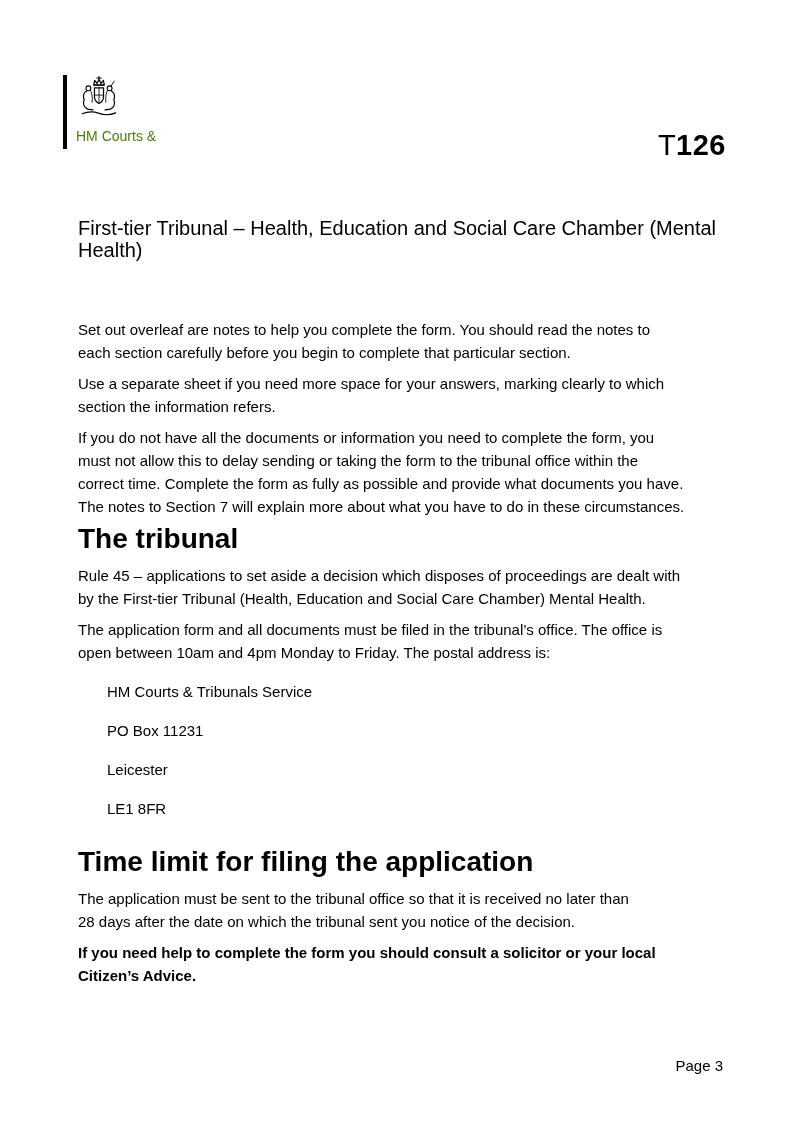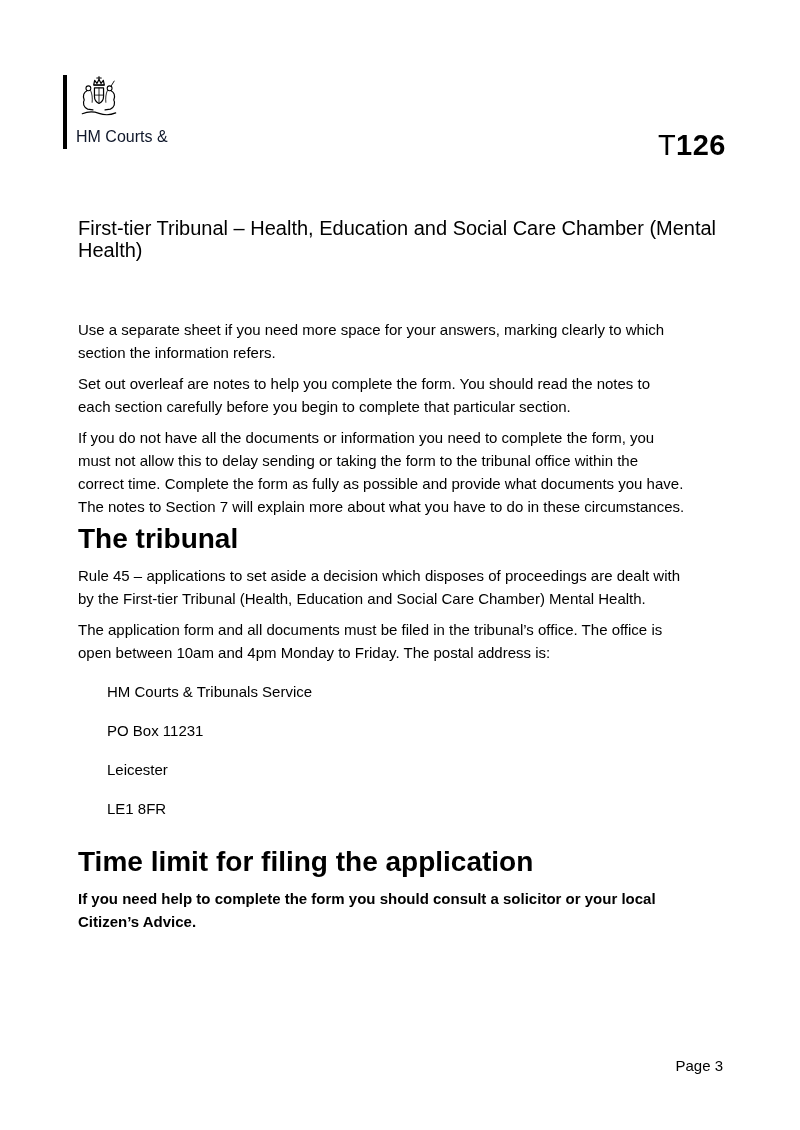--- a/index.html
+++ b/index.html
@@ -24,23 +24,23 @@
     align-items: stretch;
   }
   .logo-bar {
     width: 4px;
     background: #000000;
     margin-right: 9px;
   }
   .logo-inner { display: flex; flex-direction: column; }
   .crest { display: block; height: 44px; margin-bottom: 5px; }
   .org-name {
-    font-size: 16px;
+    font-size: 14px;
     line-height: 25px;
-    color: #0f172a;
+    color: #4d7c0f;
     white-space: nowrap;
   }
   .form-code {
     position: absolute;
     top: 129px;
     right: 74px;
     font-size: 29px;
     color: #000000;
     letter-spacing: 0.5px;
     margin-left: 8px;
@@ -136,44 +136,46 @@
     </div>
   </div>
 
   <div class="form-code"><span class="fc-prefix">T</span><span class="fc-number">126</span></div>
 
   <div class="doc-body">
 
     <div class="doc-subtitle">First-tier Tribunal – Health, Education and Social Care Chamber (Mental Health)</div>
 
     <div class="intro">
+      <p class="body-p">Set out overleaf are notes to help you complete the form. You should read the notes to
+each section carefully before you begin to complete that particular section.</p>
       <p class="body-p">Use a separate sheet if you need more space for your answers, marking clearly to which
 section the information refers.</p>
-      <p class="body-p">Set out overleaf are notes to help you complete the form. You should read the notes to
-each section carefully before you begin to complete that particular section.</p>
       <p class="body-p">If you do not have all the documents or information you need to complete the form, you
 must not allow this to delay sending or taking the form to the tribunal office within the
 correct time. Complete the form as fully as possible and provide what documents you have.
 The notes to Section 7 will explain more about what you have to do in these circumstances.</p>
     </div>
 
     <h2 class="section-heading">The tribunal</h2>
     <p class="body-p">Rule 45 – applications to set aside a decision which disposes of proceedings are dealt with
 by the First-tier Tribunal (Health, Education and Social Care Chamber) Mental Health.</p>
     <p class="body-p">The application form and all documents must be filed in the tribunal’s office. The office is
 open between 10am and 4pm Monday to Friday. The postal address is:</p>
 
     <div class="address">
       <p class="addr-line">HM Courts &amp; Tribunals Service</p>
       <p class="addr-line">PO Box 11231</p>
       <p class="addr-line">Leicester</p>
       <p class="addr-line">LE1 8FR</p>
     </div>
 
     <h2 class="section-heading spaced">Time limit for filing the application</h2>
+    <p class="body-p">The application must be sent to the tribunal office so that it is received no later than
+28 days after the date on which the tribunal sent you notice of the decision.</p>
     <p class="body-p bold">If you need help to complete the form you should consult a solicitor or your local
 Citizen’s Advice.</p>
 
   </div>
 
   <div class="page-footer">Page 3</div>
 
 </div>
 
 </body></html>

